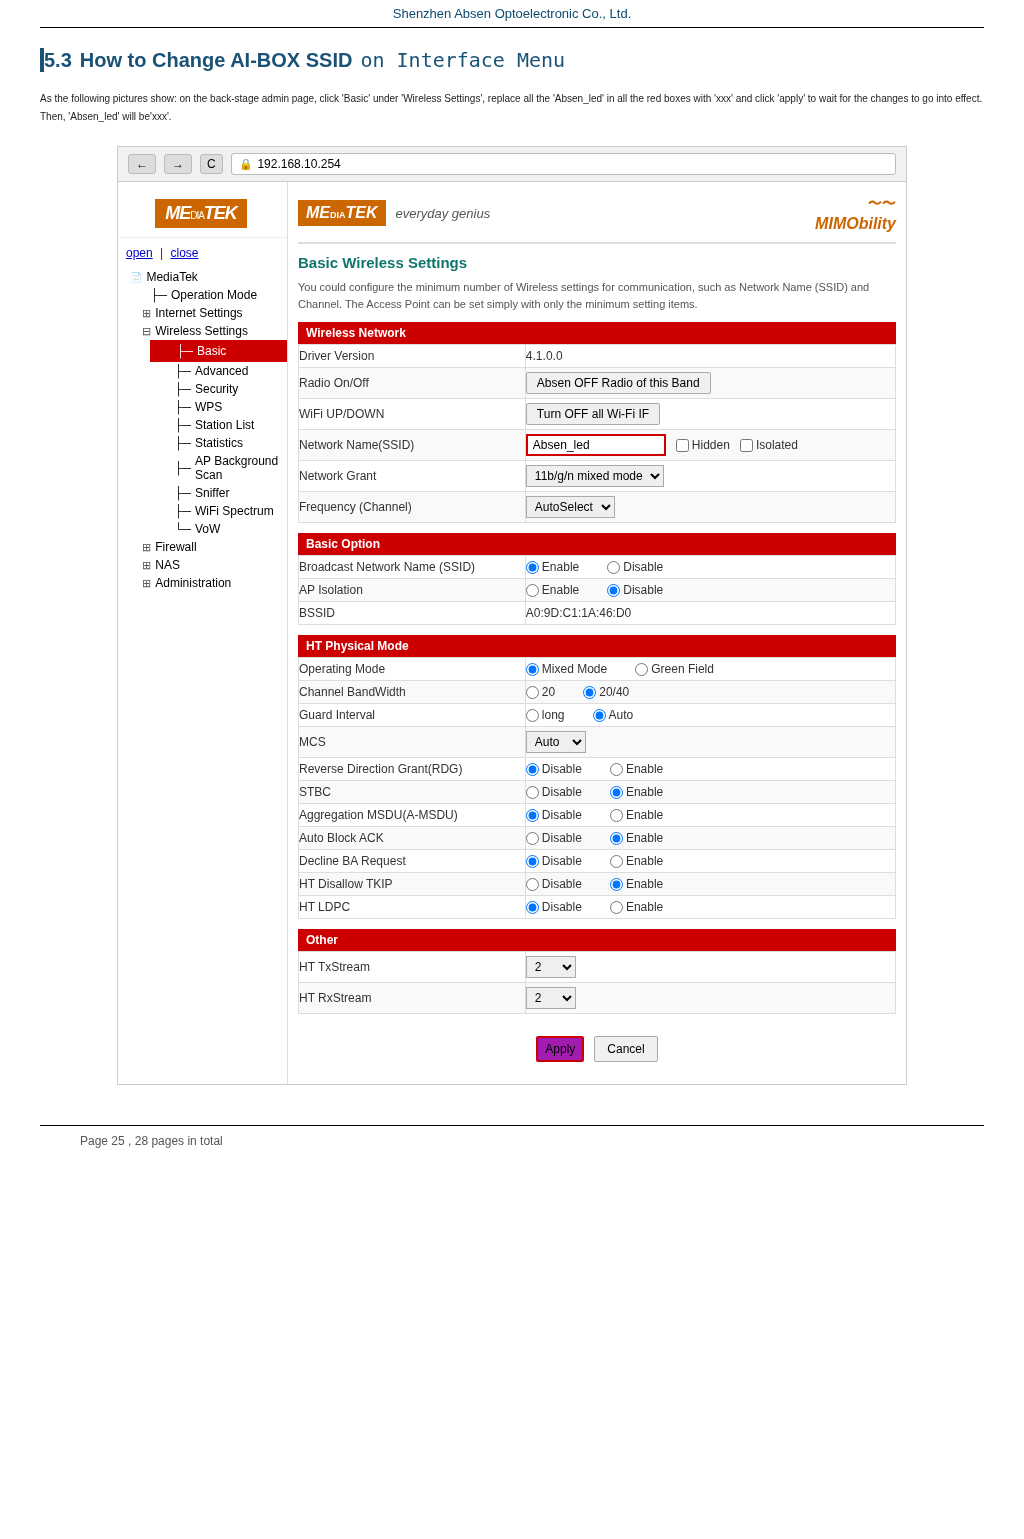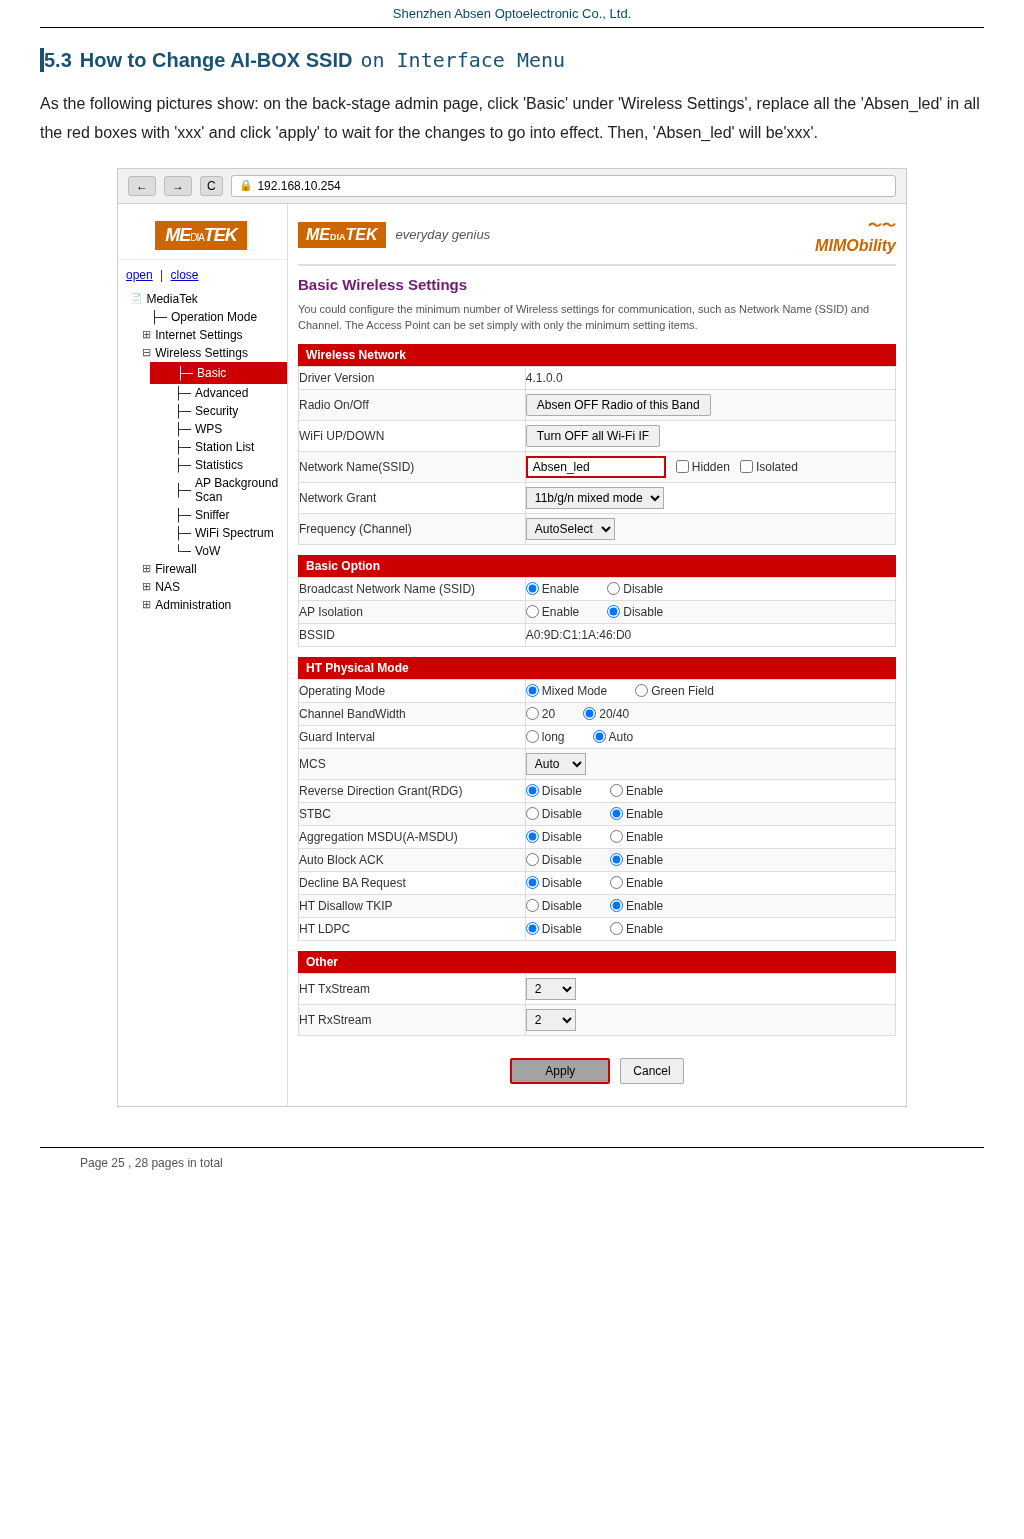--- a/index.html
+++ b/index.html
@@ -2,21 +2,21 @@
 <html><head>
   <meta charset="utf-8">
   <style>
     * { box-sizing: border-box; margin: 0; padding: 0; }
     body { font-family: Arial, sans-serif; font-size: 14px; background: #fff; color: #000; width: 1024px; min-height: 1539px; }
 
     .page-container { width: 100%; padding: 0 40px; }
 
     .header-bar { text-align: center; font-size: 13px; color: #0c4a6e; border-bottom: 1px solid #000; padding: 6px 0; margin-bottom: 20px; }
 
-    .body-text { font-size: 16px; line-height: 1.8; margin-bottom: 20px; color: #222; }
+    .body-text { font-size: 10px; line-height: 1.8; margin-bottom: 20px; color: #222; }
 
     
     .browser-mockup { border: 1px solid #ccc; width: 790px; margin: 0 auto 30px auto; font-size: 12px; }
     .browser-toolbar { background: #f1f1f1; border-bottom: 1px solid #ccc; padding: 6px 10px; display: flex; align-items: center; gap: 8px; }
     .browser-nav-btn { background: #ddd; border: 1px solid #bbb; border-radius: 3px; padding: 2px 7px; font-size: 12px; cursor: pointer; }
     .browser-refresh { background: #ddd; border: 1px solid #bbb; border-radius: 3px; padding: 2px 6px; font-size: 12px; }
     .browser-url-bar { flex: 1; border: 1px solid #bbb; border-radius: 3px; padding: 3px 8px; font-size: 12px; background: #fff; display: flex; align-items: center; gap: 4px; }
     .browser-url-icon { color: #555; font-size: 11px; }
 
     .browser-content { display: flex; }
@@ -42,34 +42,34 @@
 
     
     .main-content { flex: 1; padding: 10px; }
 
     .router-header { display: flex; align-items: center; justify-content: space-between; border-bottom: 2px solid #ddd; margin-bottom: 10px; padding-bottom: 8px; }
     .router-logo-area { display: flex; align-items: center; gap: 10px; }
     .everyday-genius { font-style: italic; color: #555; font-size: 13px; }
 
     .mimo-logo { text-align: right; font-size: 18px; font-weight: bold; color: #cc6600; }
 
-    .page-heading { color: #701a75; font-size: 15px; font-weight: bold; margin-bottom: 8px; }
+    .page-heading { color: #0f766e; font-size: 15px; font-weight: bold; margin-bottom: 8px; }
     .page-description { font-size: 11px; color: #555; margin-bottom: 10px; line-height: 1.5; }
 
     
     .settings-section { margin-bottom: 10px; }
     .section-header { background: #cc0000; color: #fff; padding: 4px 8px; font-size: 12px; font-weight: bold; }
     .settings-table { width: 100%; border-collapse: collapse; font-size: 12px; }
     .settings-table td { border: 1px solid #ddd; padding: 4px 0; vertical-align: middle; }
     .settings-table tr:nth-child(even) td { background: #f9f9f9; }
     .settings-table .label-col { width: 38%; color: #333; }
     .settings-table .value-col { color: #333; }
 
     .btn-normal { background: #f0f0f0; border: 1px solid #aaa; padding: 3px 10px; cursor: pointer; font-size: 12px; border-radius: 2px; }
-    .btn-apply { background: #a3a3a3; border: 1px solid #cc0000; padding: 4px 33px; cursor: pointer; font-size: 12px; color: #000; border-radius: 2px; border: 2px solid #cc0000; }
+    .btn-apply { background: #a21caf; border: 1px solid #cc0000; padding: 4px 7px; cursor: pointer; font-size: 12px; color: #000; border-radius: 2px; border: 2px solid #cc0000; }
     .btn-cancel { background: #f0f0f0; border: 1px solid #aaa; padding: 4px 12px; cursor: pointer; font-size: 12px; border-radius: 2px; }
 
     .input-text { border: 1px solid #aaa; padding: 2px 5px; font-size: 12px; width: 140px; }
     .select-field { border: 1px solid #aaa; padding: 2px 4px; font-size: 12px; }
 
     .radio-group { display: flex; align-items: center; gap: 28px; font-size: 12px; }
     .radio-option { display: flex; align-items: center; gap: 3px; cursor: pointer; }
     .checkbox-option { display: flex; align-items: center; gap: 3px; cursor: pointer; }
 
     .ssid-row { display: flex; align-items: center; gap: 10px; }

